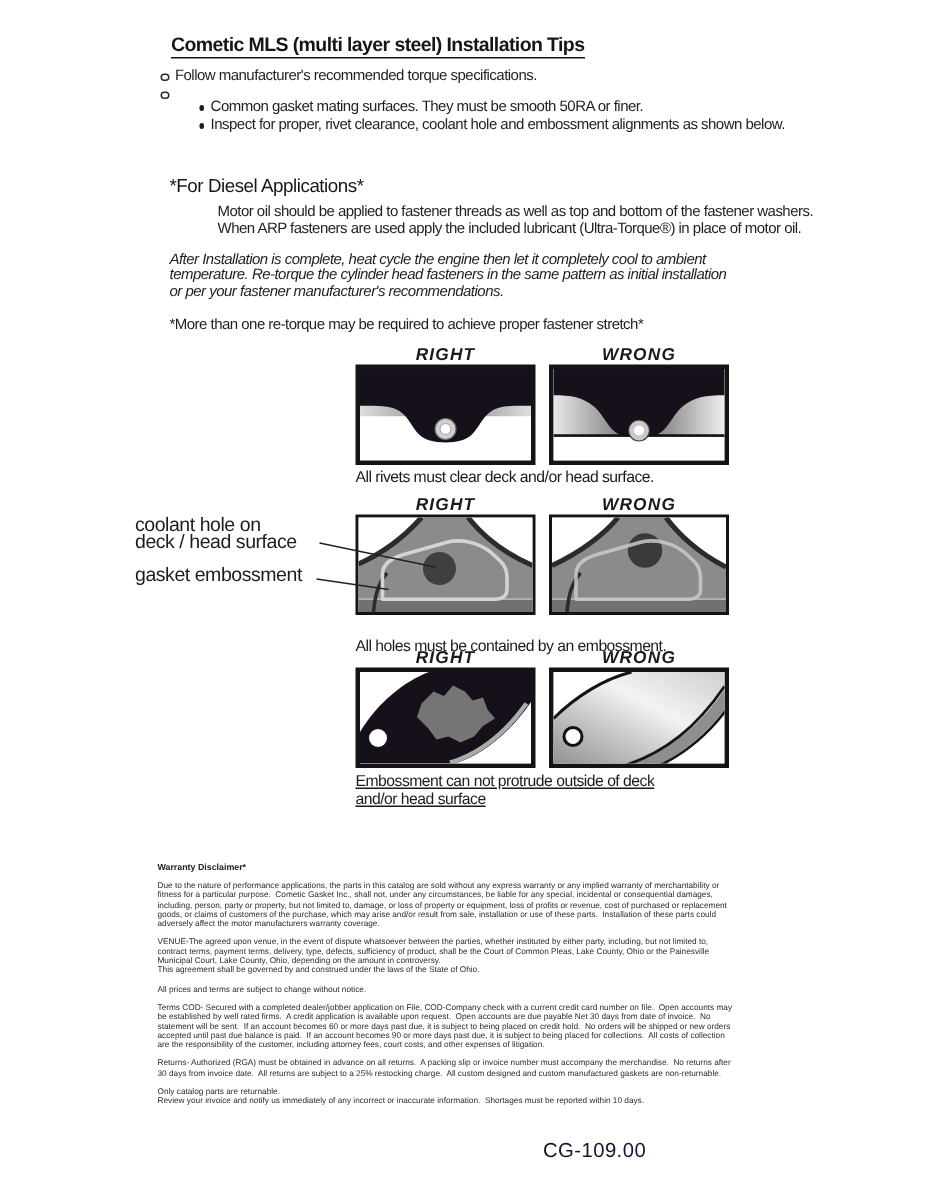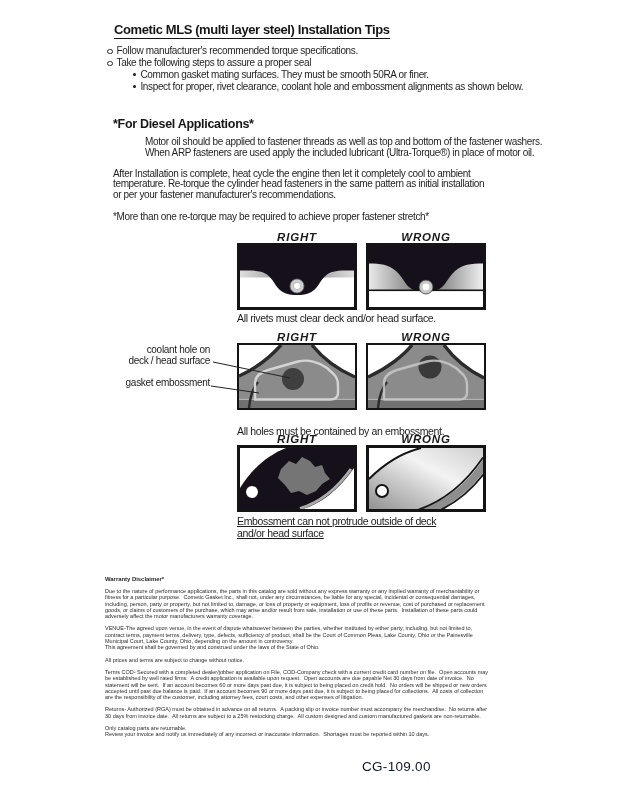--- a/index.html
+++ b/index.html
@@ -13,36 +13,36 @@
   .tips{position:absolute;left:107px;top:45px;list-style:none;margin:0;padding:0;
         font-size:10px;letter-spacing:-0.35px;}
   .tips li{display:flex;align-items:flex-start;line-height:12px;white-space:nowrap;}
   .tips li.sub{padding-left:26px;}
   .m1{width:3.6px;height:3.6px;border:1px solid #2a2a2a;border-radius:50%;
       margin:3.6px 4px 0 0;flex:0 0 auto;}
   .m2{width:3.4px;height:3.4px;background:#1d1d1d;border-radius:50%;
       margin:4px 4px 0 0;flex:0 0 auto;}
 
   .diesel{position:absolute;left:113px;top:117px;}
-  .diesel h2{margin:0;font-size:12.5px;font-weight:bold;letter-spacing:-0.3px;color:#161616;}
+  .diesel h2{margin:0;font-size:12.5px;font-weight:normal;letter-spacing:-0.3px;color:#161616;}
   .diesel p{margin:0;font-size:10px;line-height:10.8px;letter-spacing:-0.35px;white-space:pre;}
   .diesel .p1{margin-top:6px;margin-left:32px;}
-  .diesel .p2{margin-top:10px;}
+  .diesel .p2{margin-top:10px;font-style:italic;}
   .diesel .p3{margin-top:11px;}
 
   .dlabel{position:absolute;width:120px;text-align:center;font-size:11.5px;font-weight:600;
           letter-spacing:0.8px;color:#1a1a1a;font-style:italic;}
   .dbox{position:absolute;width:120px;height:67px;border:3px solid #141414;
         box-sizing:border-box;background:#fff;}
   .dbox.thin{border-width:2px;}
   .dbox svg{display:block;width:100%;height:100%;}
   .caption{position:absolute;left:237px;font-size:10.5px;letter-spacing:-0.35px;
            line-height:11.5px;white-space:pre;color:#1c1c1c;}
 
-  .sidelabel{position:absolute;width:120px;text-align:right;font-size:10px;
+  .sidelabel{position:absolute;width:120px;text-align:left;font-size:13px;
              letter-spacing:-0.3px;line-height:10.5px;white-space:pre;color:#1c1c1c;}
   .leaders{position:absolute;left:0;top:0;width:618px;height:800px;pointer-events:none;}
 
   .legal{position:absolute;left:105px;top:576px;width:420px;}
   .legal h3{margin:0;font-size:5.9px;font-weight:bold;color:#222;}
   .legal p{margin:6px 0 0 0;font-size:5.5px;line-height:6.3px;white-space:pre;color:#2b2b2b;}
 
   .pageno{position:absolute;left:362px;top:759px;font-size:13.5px;letter-spacing:0.3px;
           color:#0f172a;}
 </style>
@@ -53,21 +53,20 @@
 
   <div class="title">Cometic MLS (multi layer steel) Installation Tips</div>
 
   <ul class="tips">
     <li>
         <span class="m1"></span>
         <span>Follow manufacturer's recommended torque specifications.</span>
       </li>
     <li>
         <span class="m1"></span>
-        <span>Take the following steps to assure a proper seal</span>
       </li>
     <li class="sub">
         <span class="m2"></span>
         <span>Common gasket mating surfaces.  They must be smooth 50RA or finer.</span>
       </li>
     <li class="sub">
         <span class="m2"></span>
         <span>Inspect for proper, rivet clearance, coolant hole and embossment alignments as shown below.</span>
       </li>
   </ul>

